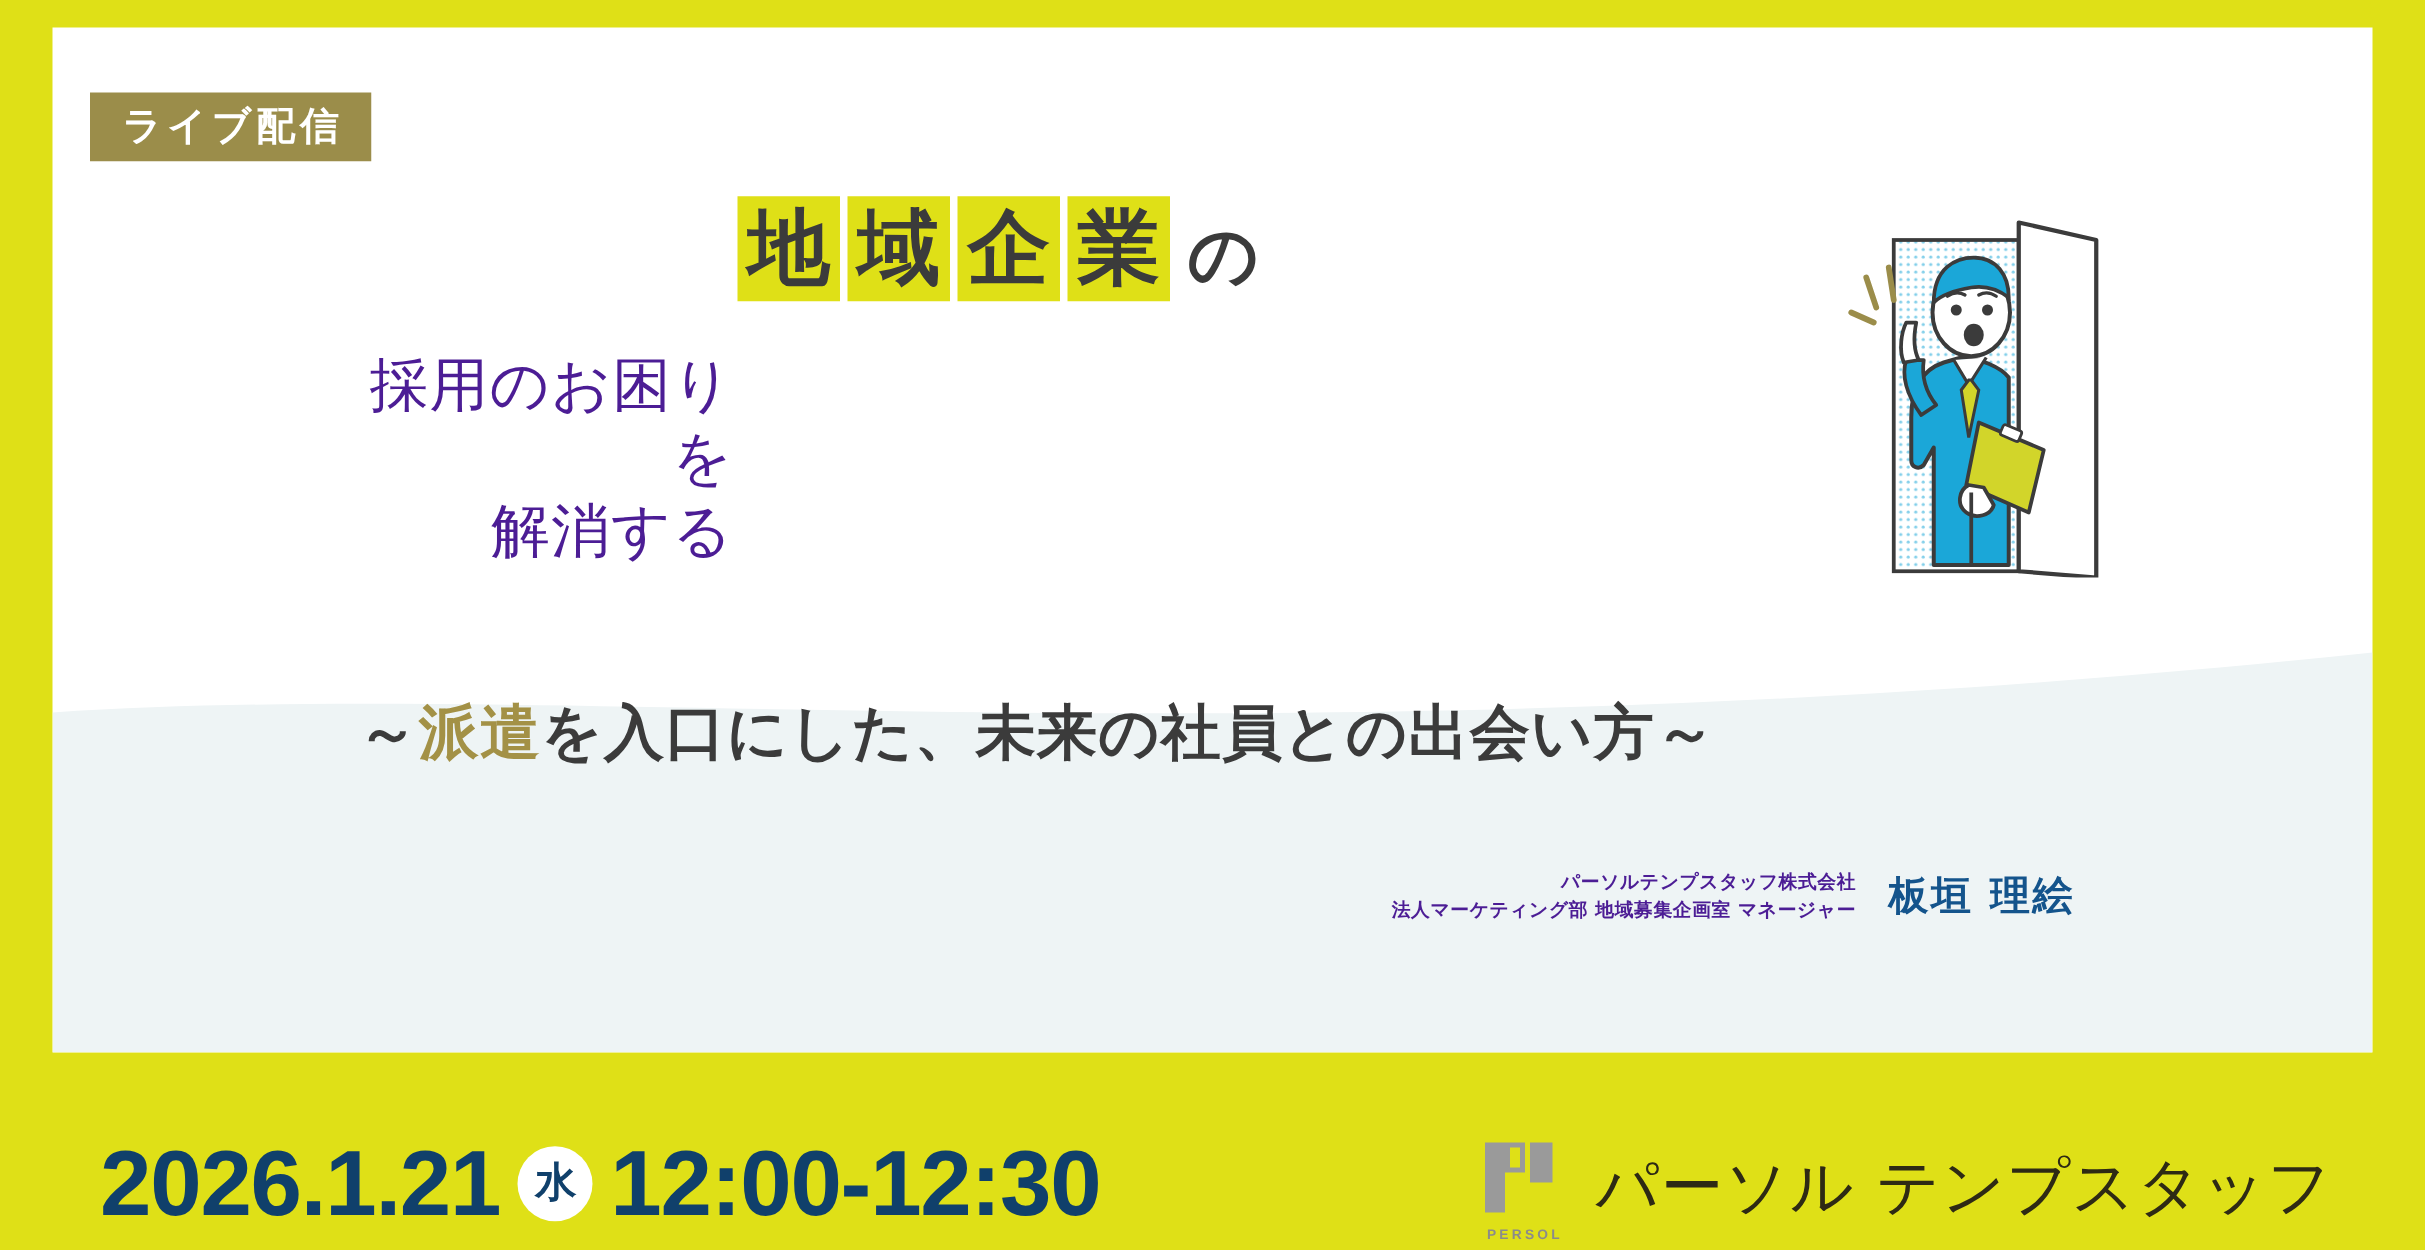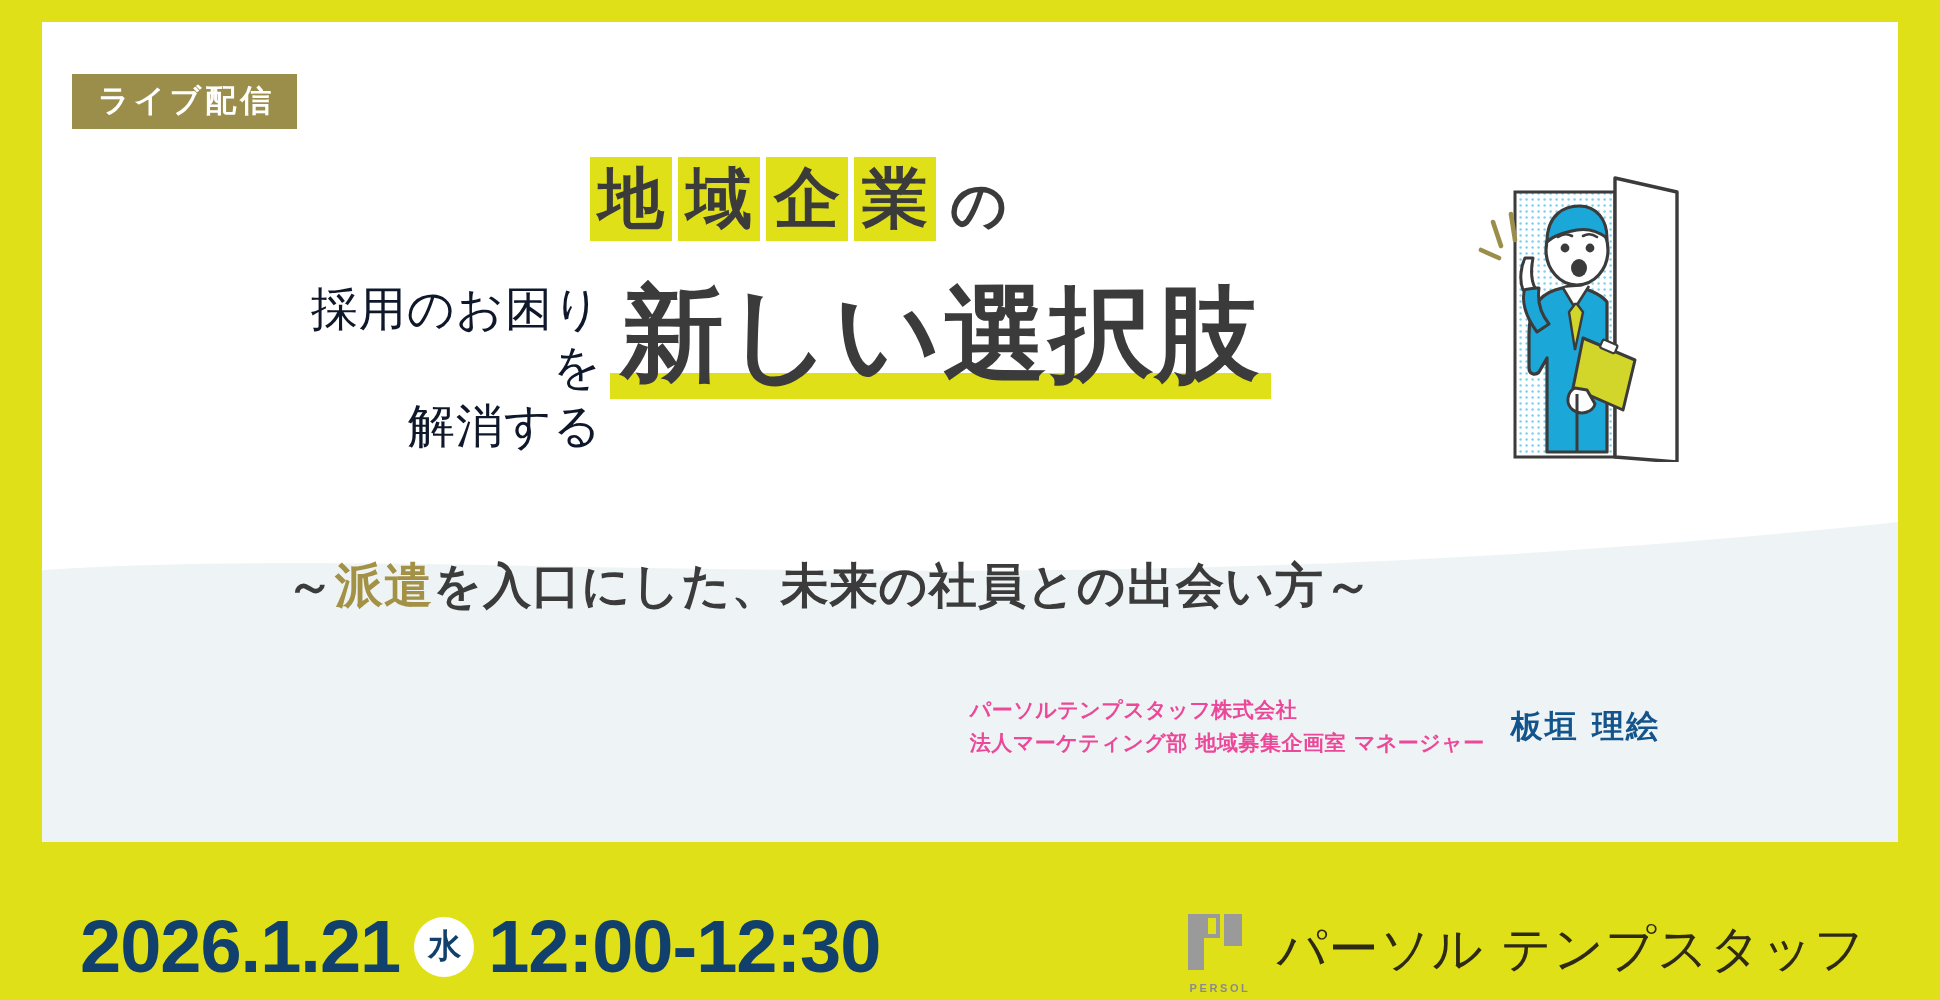--- a/index.html
+++ b/index.html
@@ -73,24 +73,24 @@
     font-weight:700;
     line-height:1;
     margin-left:8px;
     padding-bottom:8px;
     font-family:"DejaVu Sans",sans-serif;
   }
 
   
   .left-block{
     position:absolute;
-    left:220px;top:258px;
+    left:205px;top:258px;
     width:340px;
     text-align:right;
-    color:#0f172a;
+    color:#4c1d95;
     font-size:47px;
     font-weight:500;
     line-height:1.24;
     letter-spacing:1px;
     font-family:"DejaVu Sans",sans-serif;
   }
 
   
   .big-headline{
     position:absolute;
@@ -123,22 +123,23 @@
 
   
   .speaker-wrap{
     position:absolute;
     right:238px;top:672px;
     display:flex;
     align-items:center;
     gap:26px;
   }
   .speaker-affil{
-    color:#ec4899;
-    font-size:21px;
+    text-align:right;
+    color:#4c1d95;
+    font-size:15px;
     font-weight:700;
     line-height:1.55;
     letter-spacing:0.5px;
     white-space:nowrap;
     font-family:"DejaVu Sans",sans-serif;
   }
   .speaker-name{
     color:#14548c;
     font-size:32px;
     font-weight:700;
@@ -236,21 +237,20 @@
       <span class="mark-box">企</span>
       <span class="mark-box">業</span>
       <span class="hl-no">の</span>
     </div>
 
     <div class="left-block">
       <div>採用のお困りを</div>
       <div>解消する</div>
     </div>
 
-    <div class="big-headline">新しい選択肢</div>
 
     <div class="sub-headline">
       <span>～</span><span class="accent">派遣</span><span>を入口にした、未来の社員との出会い方～</span>
     </div>
 
     <div class="illustration">
       <svg viewBox="0 0 260 300" xmlns="http://www.w3.org/2000/svg">
         <defs>
           <pattern id="dots" width="6" height="6" patternUnits="userSpaceOnUse">
             <circle cx="1.6" cy="1.6" r="1.25" fill="#1ba7d8" opacity="0.55"></circle>

